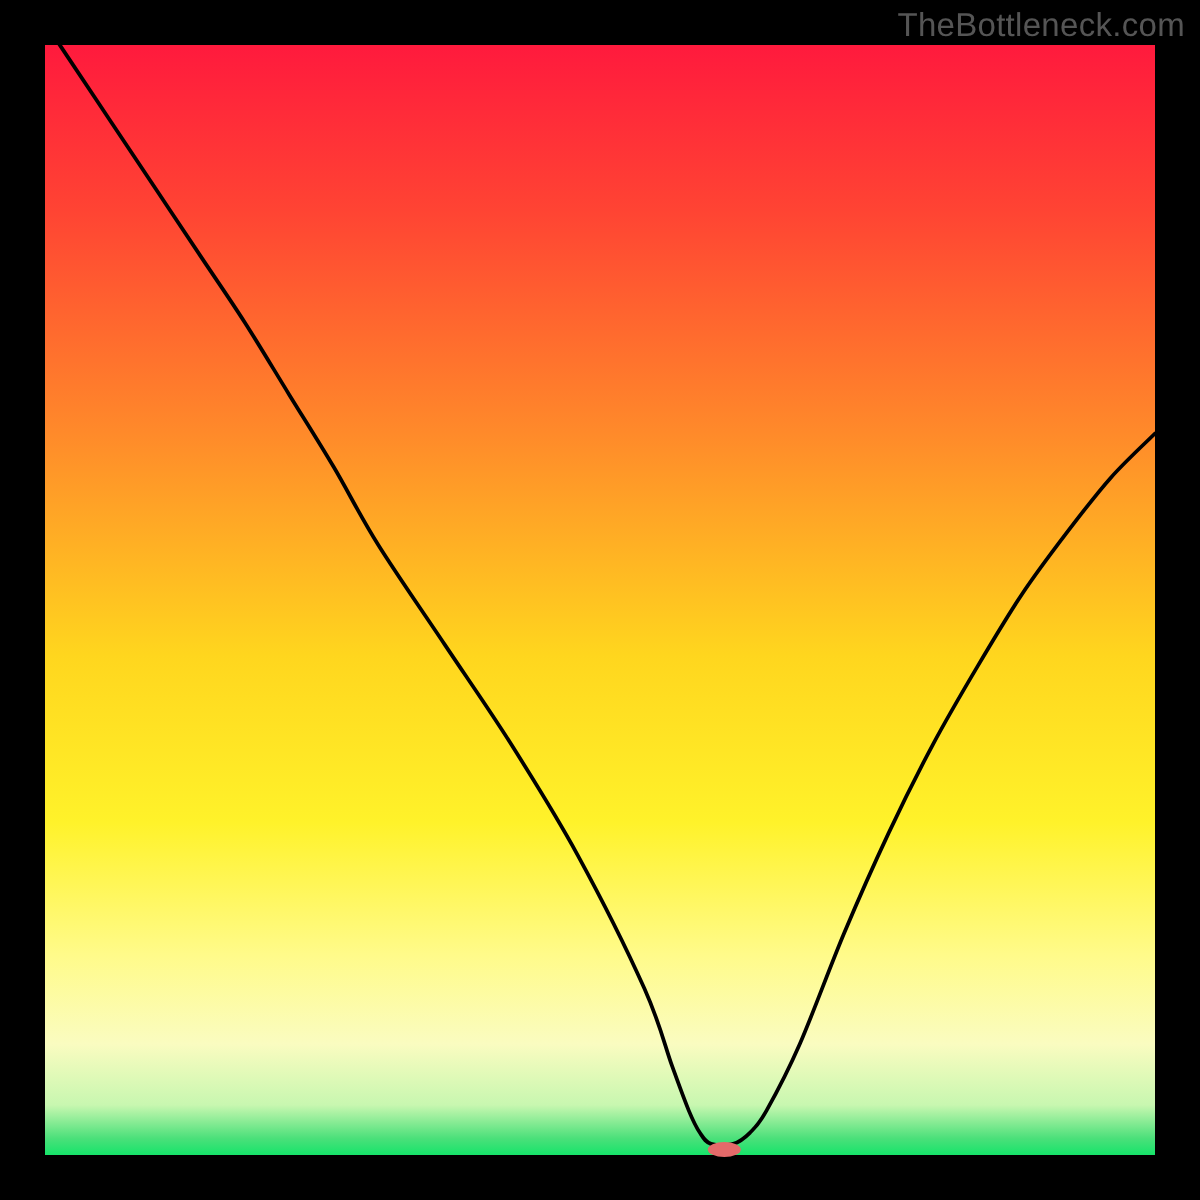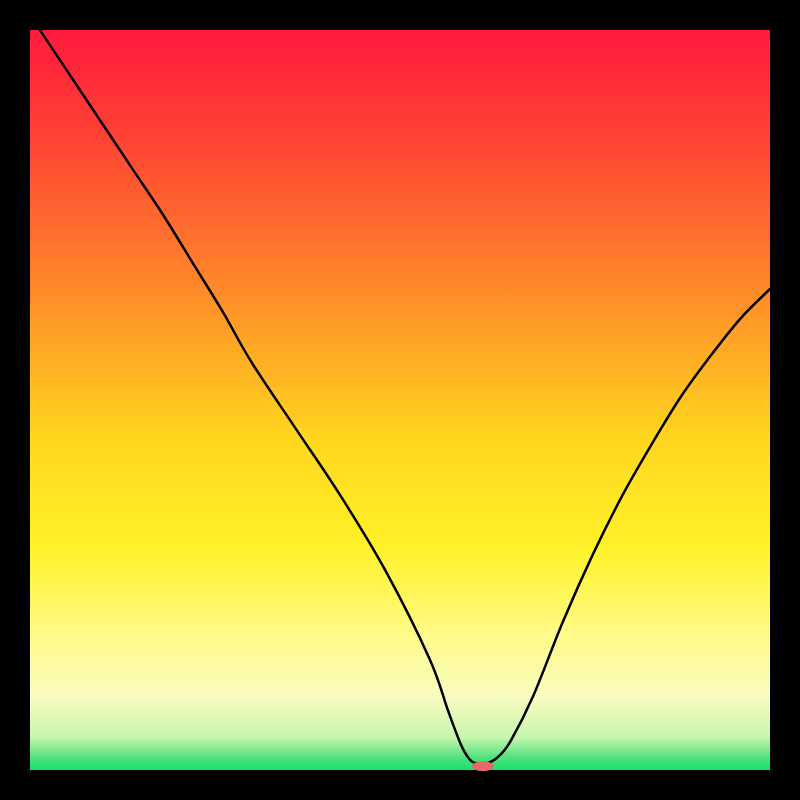--- a/index.html
+++ b/index.html
@@ -29,20 +29,21 @@
   svg {
     position: absolute;
     top: 0;
     left: 0;
   }
 </style>
 </head>
 <body>
 
 <div class="frame">
+  <div class="watermark">TheBottleneck.com</div>
   <svg id="chart-svg" width="800" height="800" viewBox="0 0 800 800">
     <defs>
       <linearGradient id="bg-grad" x1="0" y1="0" x2="0" y2="1">
           <stop offset="0%" stop-color="#ff1a3d"></stop>
           <stop offset="15%" stop-color="#ff4433"></stop>
           <stop offset="35%" stop-color="#ff8a2a"></stop>
           <stop offset="55.00000000000001%" stop-color="#ffd61e"></stop>
           <stop offset="70%" stop-color="#fff22a"></stop>
           <stop offset="82%" stop-color="#fffb8a"></stop>
           <stop offset="90%" stop-color="#fafcc0"></stop>

